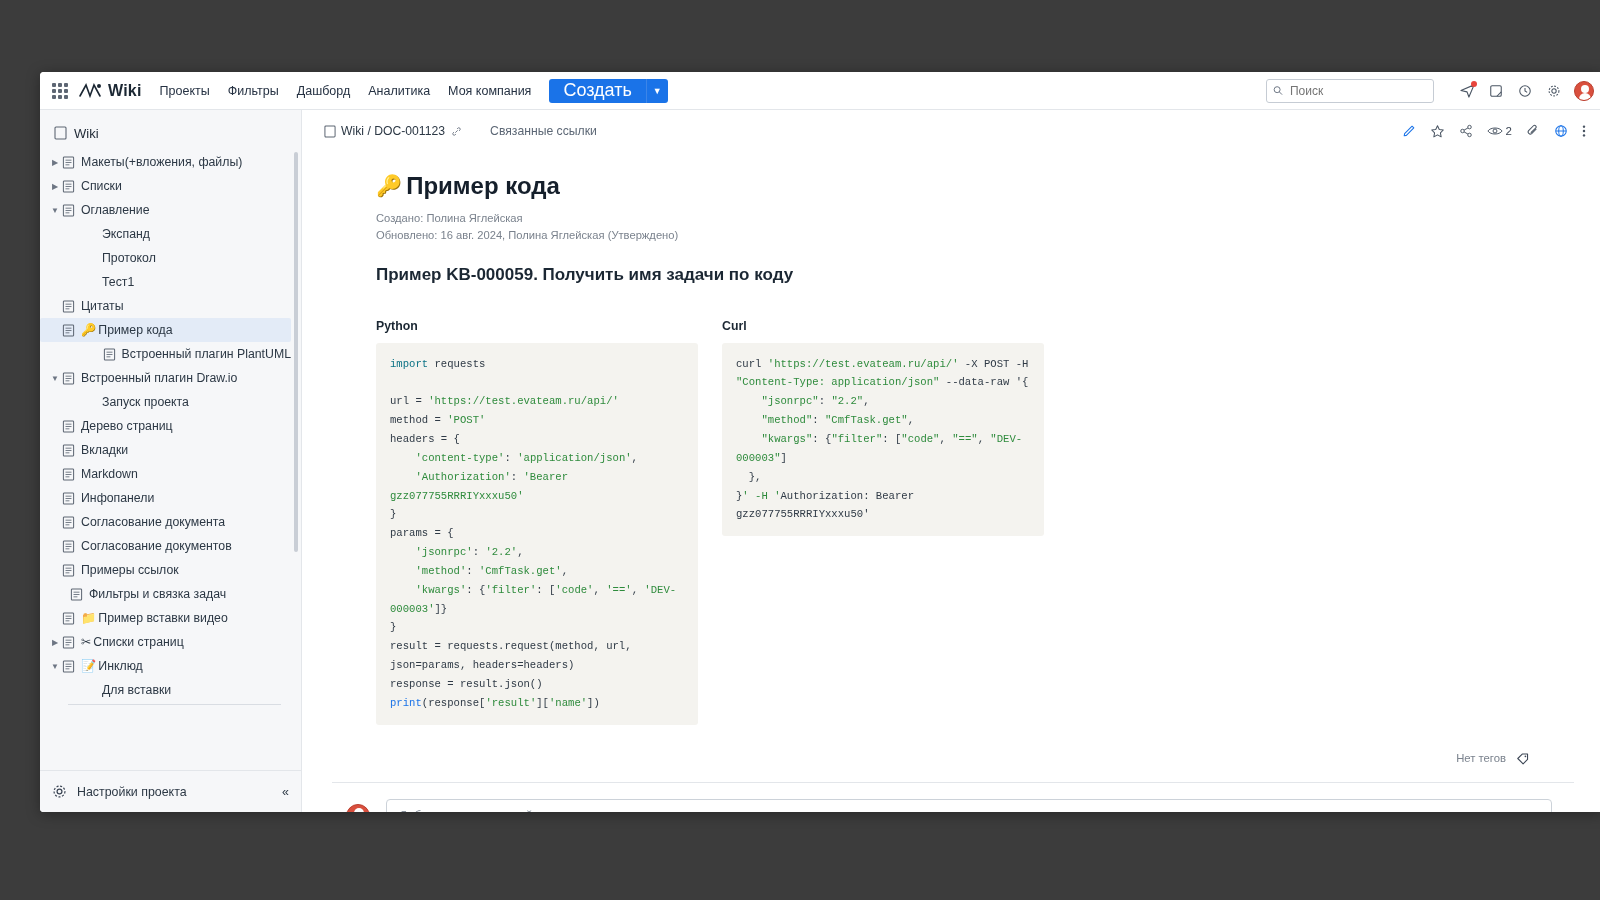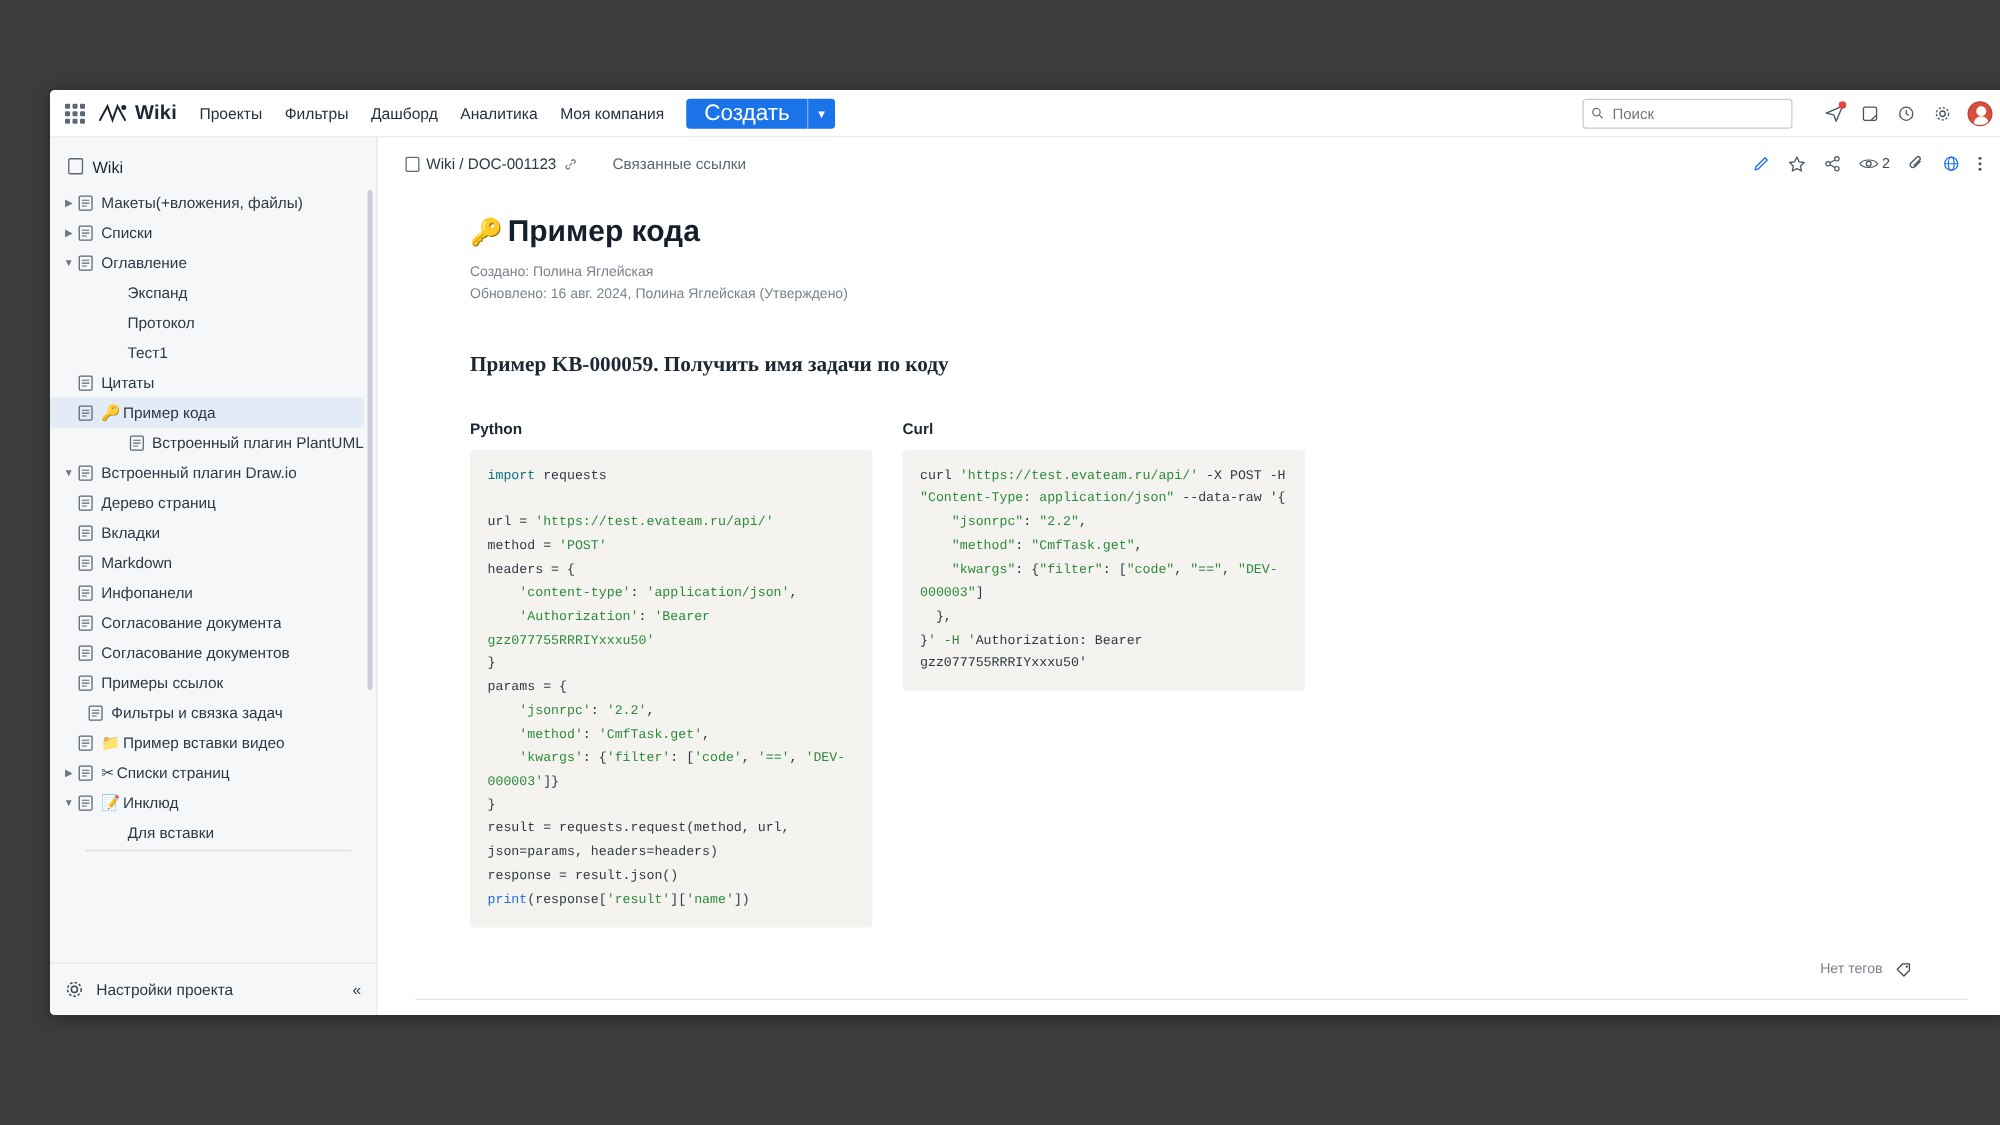--- a/index.html
+++ b/index.html
@@ -205,26 +205,25 @@
     padding: 14px 0 0 0; position: relative;
   }
   .content-inner { padding: 0 72px 0 74px; }
   .page-title {
     font-size: 24px; font-weight: bold; color: #151f2b;
     margin: 12px 0 10px 0; display: flex; align-items: center;
   }
   .page-title .key-emoji { margin-right: 4px; font-size: 21px; }
   .meta {
     font-size: 11.2px; color: #7a828d; line-height: 1.5;
-    margin-bottom: 38px;
+    margin-bottom: 21px;
   }
   .section-h {
     font-size: 17px; font-weight: bold; color: #1b2733;
     margin: 0 0 34px 0;
-    font-family: Liberation Serif, serif;
   }
   .code-cols { display: flex; gap: 24px; }
   .code-col-py { width: 322px; }
   .code-col-curl { width: 322px; }
   .code-lang {
     font-size: 12.3px; font-weight: bold;
     color: #1b2733; margin-bottom: 10px;
   }
   .code-block {
     background: #f4f3ef;
@@ -433,20 +432,25 @@
             <div class="tree-item" style="padding-left: 8px;">
               <span class="chev">▼</span>
               <svg class="tree-doc" width="12" height="13" viewBox="0 0 13 14">
                 <rect x="1" y="1" width="11" height="12" rx="1" fill="none" stroke="#5d6673" stroke-width="1.1"></rect>
                 <line x1="3.3" y1="4.5" x2="9.7" y2="4.5" stroke="#5d6673" stroke-width="0.9"></line>
                 <line x1="3.3" y1="7" x2="9.7" y2="7" stroke="#5d6673" stroke-width="0.9"></line>
                 <line x1="3.3" y1="9.5" x2="7.5" y2="9.5" stroke="#5d6673" stroke-width="0.9"></line>
               </svg>
               <span class="tree-label">Встроенный плагин Draw.io</span>
             </div>
+            <div class="tree-item" style="padding-left: 30px;">
+              <span class="chev empty"></span>
+              <span style="width: 18px;"></span>
+              <span class="tree-label">Запуск проекта</span>
+            </div>
             <div class="tree-item" style="padding-left: 8px;">
               <span class="chev empty"></span>
               <svg class="tree-doc" width="12" height="13" viewBox="0 0 13 14">
                 <rect x="1" y="1" width="11" height="12" rx="1" fill="none" stroke="#5d6673" stroke-width="1.1"></rect>
                 <line x1="3.3" y1="4.5" x2="9.7" y2="4.5" stroke="#5d6673" stroke-width="0.9"></line>
                 <line x1="3.3" y1="7" x2="9.7" y2="7" stroke="#5d6673" stroke-width="0.9"></line>
                 <line x1="3.3" y1="9.5" x2="7.5" y2="9.5" stroke="#5d6673" stroke-width="0.9"></line>
               </svg>
               <span class="tree-label">Дерево страниц</span>
             </div>

